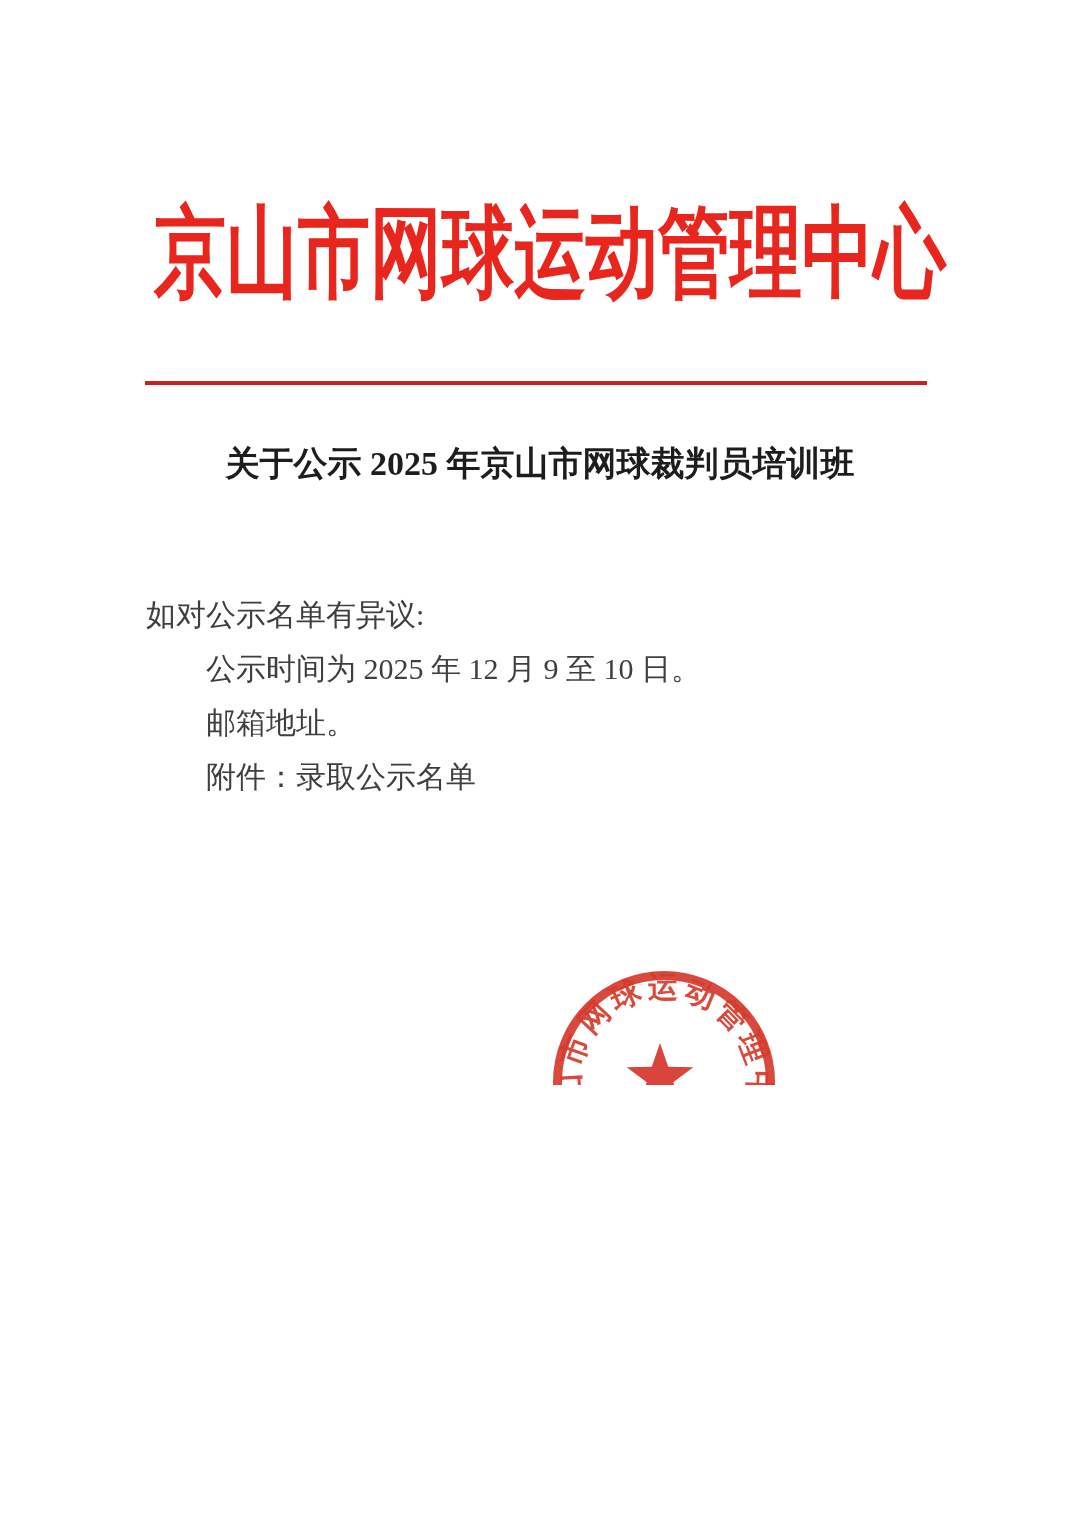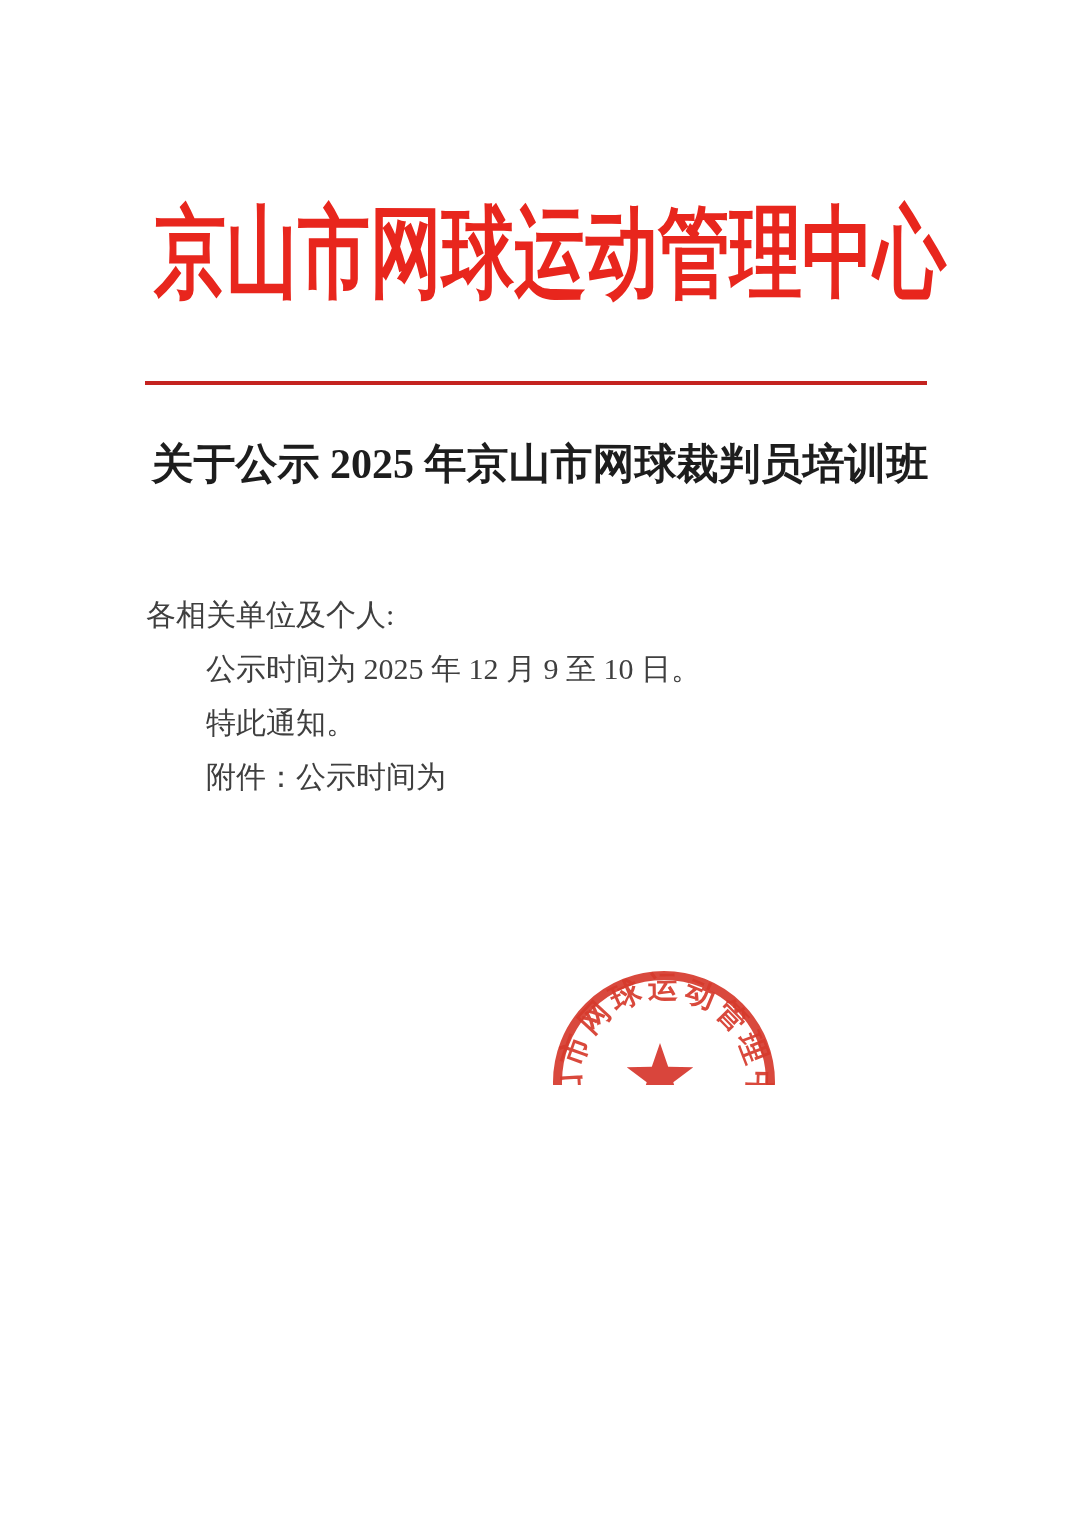--- a/index.html
+++ b/index.html
@@ -24,21 +24,21 @@
     letter-spacing:0px;
   }
   .divider{
     position:absolute;top:381px;left:145px;width:782px;height:4px;
     background:#c42320;
   }
   
   .doc-title{
     position:absolute;top:436px;left:0;width:1080px;
     text-align:center;color:#1d1d1d;font-weight:bold;
-    font-size:42px;line-height:56px;
+    font-size:34px;line-height:56px;
   }
   
   .body-text{
     position:absolute;top:588px;left:146px;width:792px;
     font-size:30px;line-height:54px;color:#3f3f3f;
     text-align:justify;
   }
   .body-text p{margin:0;text-indent:2em;}
   .body-text .salutation{text-indent:0;}
   .attachment-line{
@@ -80,24 +80,24 @@
     <span class="org">京山市网球运动管理中心</span>
   </div>
 
   <div class="divider"></div>
 
   <div class="doc-title">
     <div>关于公示 2025 年京山市网球裁判员培训班</div>
   </div>
 
   <div class="body-text">
-    <p class="salutation">各相关单位及个人:</p>
+    <p class="salutation">如对公示名单有异议:</p>
     <p>公示时间为 2025 年 12 月 9 至 10 日。</p>
-    <p>特此通知。</p>
-    <p class="attachment-line">附件：公示时间为</p>
+    <p>邮箱地址。</p>
+    <p class="attachment-line">附件：录取公示名单</p>
   </div>
 
   <div class="signature">
     <div>京山市网球运动管理中心</div>
     <div>2025 年 12 月 9 日</div>
   </div>
 
   <svg class="seal" viewBox="0 0 260 260" aria-hidden="true">
     <circle cx="130" cy="130" r="106.5" fill="none" stroke="#d63a2c" stroke-width="9" opacity="0.92"></circle>
     <polygon points="126,91 134.2,114.7 159.3,115.2 139.3,130.3 146.6,154.3 126,140 105.4,154.3 112.7,130.3 92.7,115.2 117.8,114.7" fill="#d6352b" opacity="0.92"></polygon>

